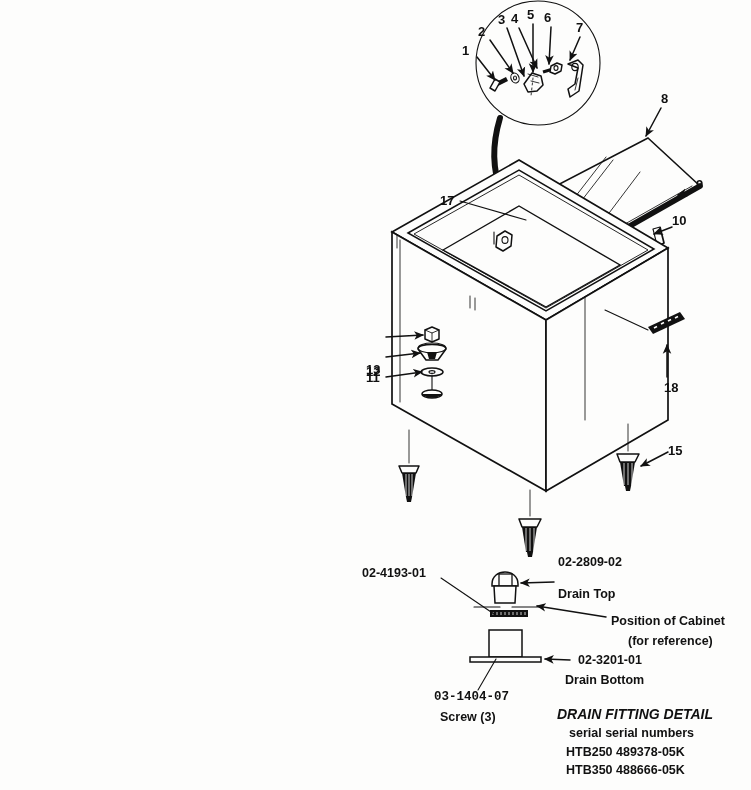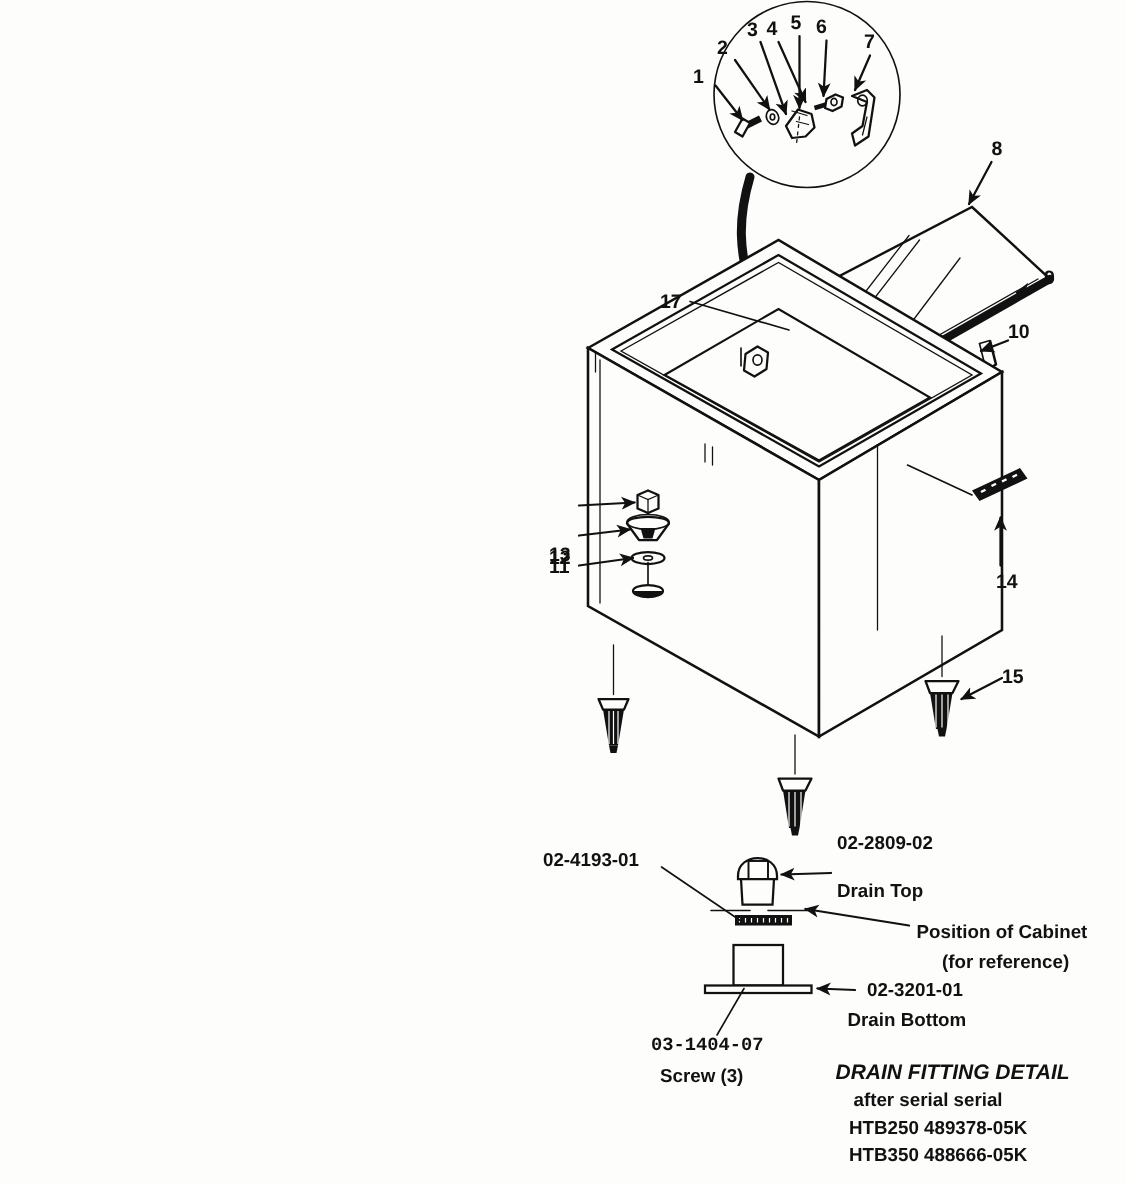--- a/index.html
+++ b/index.html
@@ -271,36 +271,36 @@
   <div class="lbl callout-num" style="left:511px; top:12px;">4</div>
   <div class="lbl callout-num" style="left:527px; top:8px;">5</div>
   <div class="lbl callout-num" style="left:544px; top:11px;">6</div>
   <div class="lbl callout-num" style="left:576px; top:21px;">7</div>
   <div class="lbl callout-num" style="left:661px; top:92px;">8</div>
   <div class="lbl callout-num" style="left:696px; top:178px;">9</div>
   <div class="lbl callout-num" style="left:672px; top:214px;">10</div>
   <div class="lbl callout-num" style="left:366px; top:371px;">11</div>
   <div class="lbl callout-num" style="left:366px; top:365px;">12</div>
   <div class="lbl callout-num" style="left:366px; top:332px;margin-top:31px;">13</div>
-  <div class="lbl callout-num" style="left:664px; top:381px;">14</div>
+  <div class="lbl callout-num" style="left:664px; top:381px;">18</div>
   <div class="lbl callout-num" style="left:668px; top:444px;">15</div>
   <div class="lbl callout-num" style="left:440px; top:194px;">17</div>
 
   <div class="lbl part-txt" style="left:362px; top:567px;text-align:right;">02-4193-01</div>
 
   <div class="lbl part-txt" style="left:558px; top:556px;">02-2809-02</div>
   <div class="lbl part-txt" style="left:558px; top:588px;">Drain Top</div>
 
   <div class="lbl part-txt" style="left:611px; top:615px;">Position of Cabinet</div>
   <div class="lbl part-txt" style="left:628px; top:635px;">(for reference)</div>
 
   <div class="lbl part-txt" style="left:578px; top:654px;">02-3201-01</div>
   <div class="lbl part-txt" style="left:565px; top:674px;">Drain Bottom</div>
 
   <div class="lbl part-txt" style="left:434px; top:691px;font-family:Liberation Mono, monospace;">03-1404-07</div>
   <div class="lbl part-txt" style="left:440px; top:711px;">Screw (3)</div>
 
   <div class="lbl detail-title" style="left:557px; top:707px;">DRAIN FITTING DETAIL</div>
-  <div class="lbl detail-sub" style="left:569px; top:727px;">after serial serial</div>
+  <div class="lbl detail-sub" style="left:569px; top:727px;">serial serial numbers</div>
   <div class="lbl detail-sub" style="left:566px; top:746px;">HTB250 489378-05K</div>
   <div class="lbl detail-sub" style="left:566px; top:764px;">HTB350 488666-05K</div>
 
 </div>
 
 </body></html>

